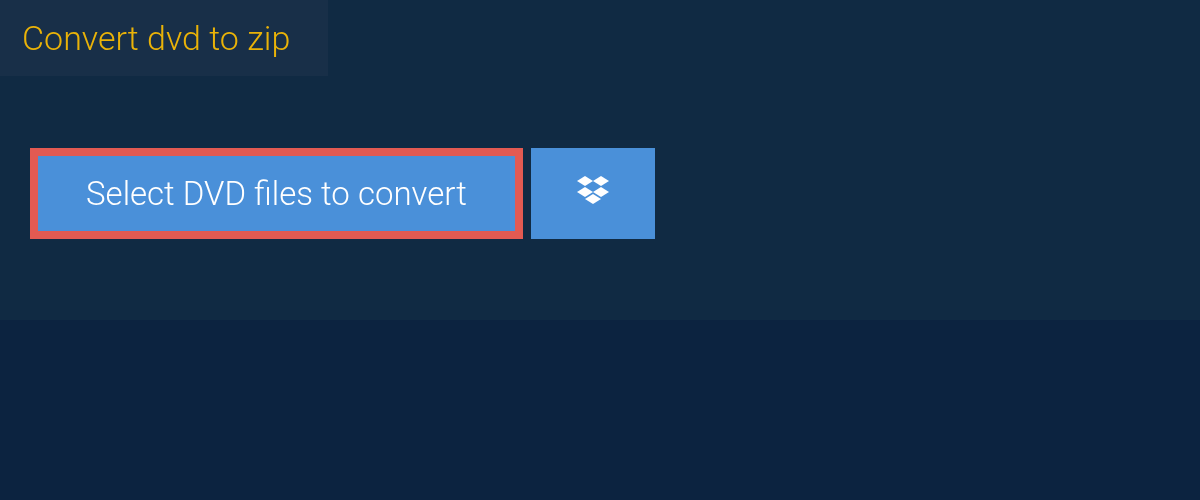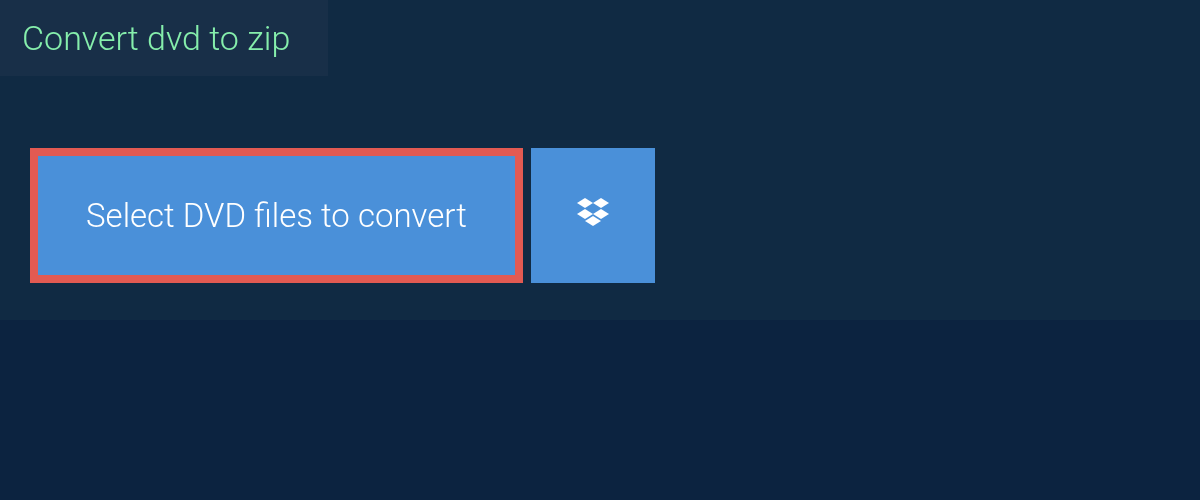--- a/index.html
+++ b/index.html
@@ -17,38 +17,38 @@
     .panel {
       background: #102a43;
       width: 100%;
       height: 320px;
       position: relative;
     }
     .tab {
       background: #182f48;
       display: inline-block;
       padding: 18px 38px 18px 22px;
-      color: #86efac;
+      color: #eab308;
       font-size: 34px;
       font-weight: 300;
     }
     .button-row {
       position: absolute;
       top: 148px;
       left: 30px;
       display: flex;
       gap: 8px;
     }
     .select-button {
       border: 8px solid #e25a52;
       background: #4a90d9;
       color: #ffffff;
       font-size: 33px;
       font-weight: 300;
-      padding: 40px 48px;
+      padding: 18px 48px;
       display: flex;
       align-items: center;
       justify-content: flex-start;
       cursor: pointer;
       white-space: nowrap;
     }
     .dropbox-button {
       background: #4a90d9;
       width: 124px;
       display: flex;

